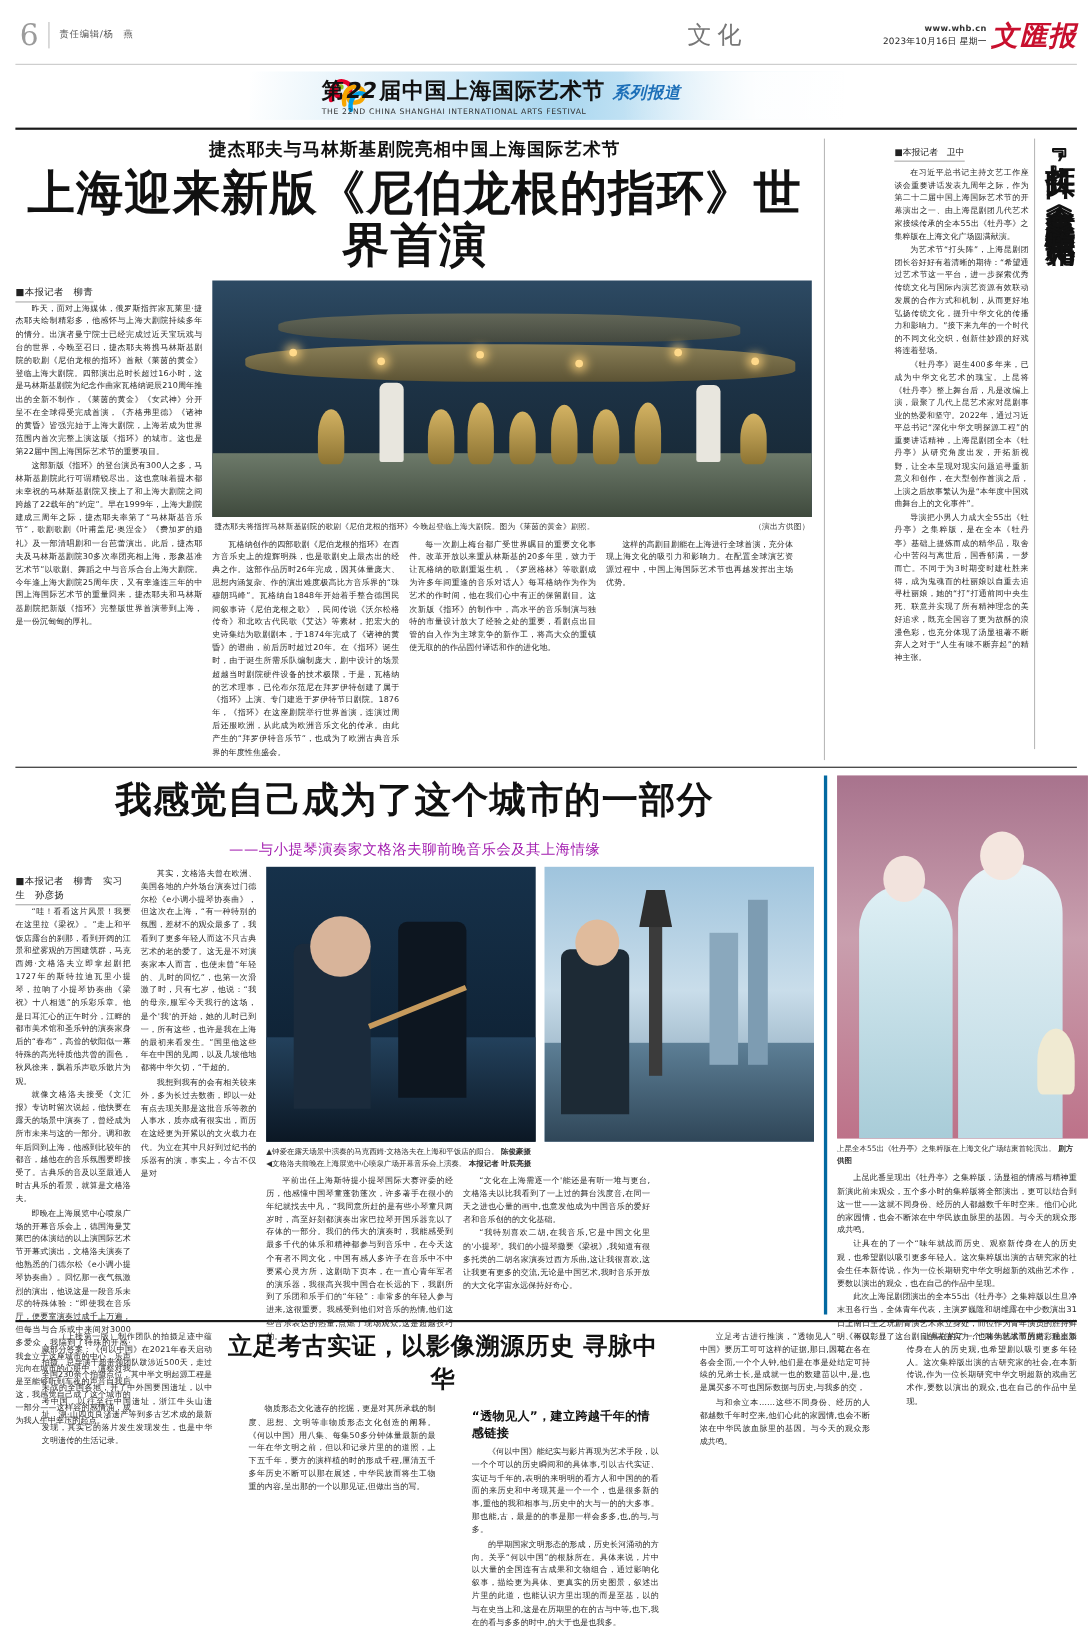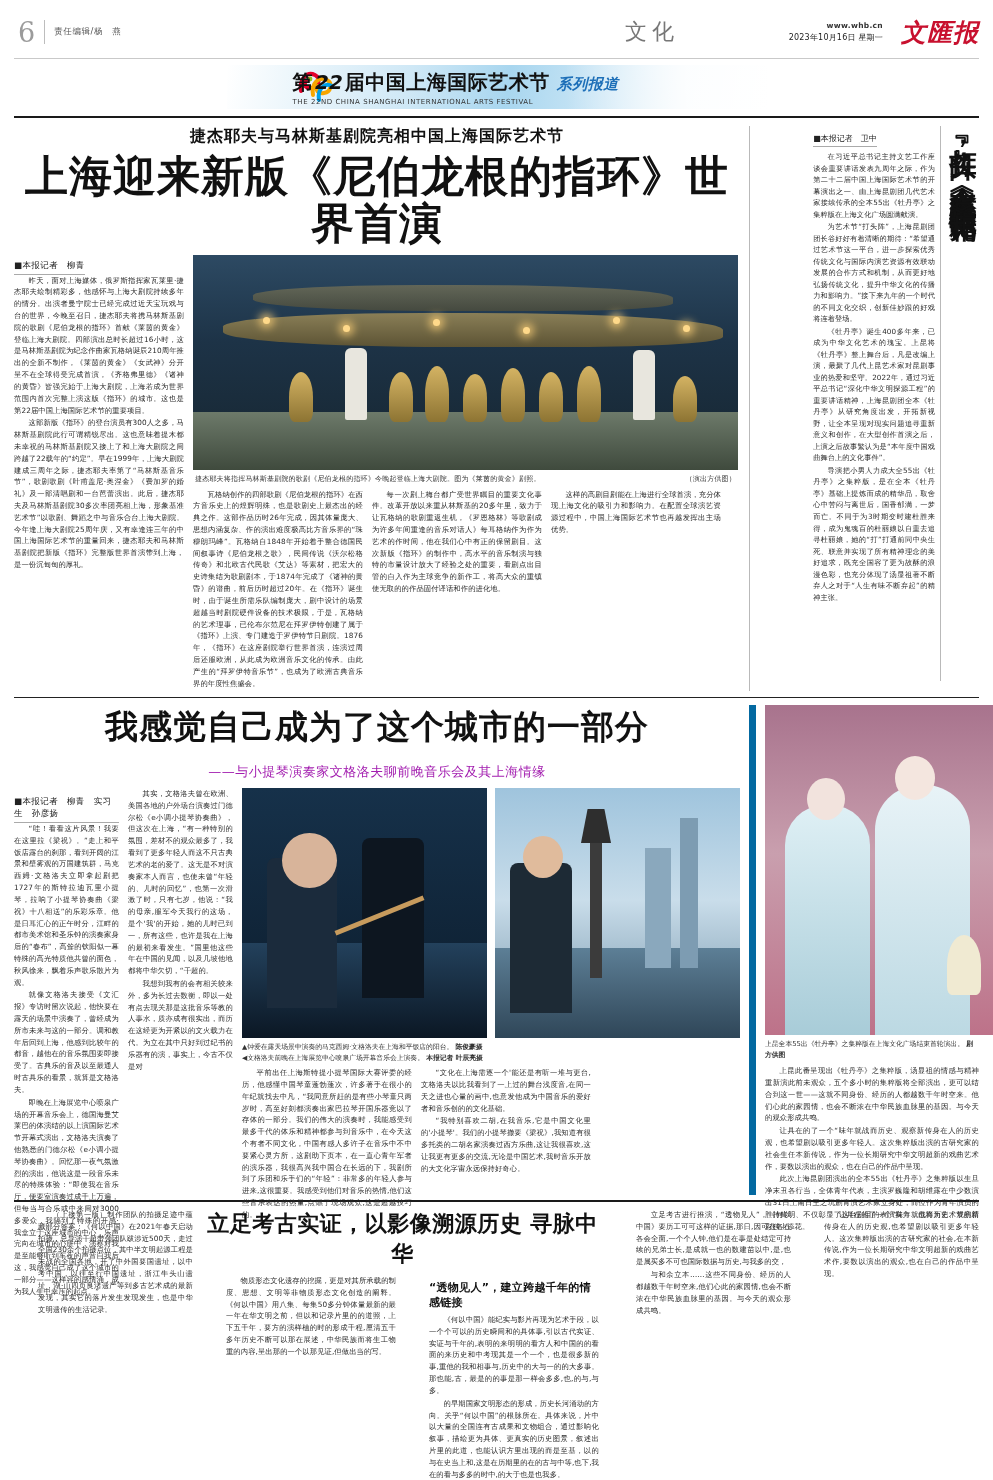--- a/index.html
+++ b/index.html
@@ -24,21 +24,21 @@
     font-size: 27px; color:#9b9b9b; line-height:1; padding-left:4px;
   }
   .mh-divider { width:1px; height:24px; background:#bdbdbd; }
   .mh-editor { font-size:8.5px; color:#555; letter-spacing:.6px; }
   .mh-center { flex:1; text-align:right; }
   .mh-section {
     font-size:22px; color:#777; letter-spacing:5px;
     font-family:"DejaVu Serif","Liberation Serif",serif;
   }
   .mh-right { flex:0 0 auto; width:300px; display:flex; align-items:center;
-     justify-content:flex-end; gap:18px; }
+     justify-content:flex-end; gap:4px; }
   .mh-meta { text-align:right; line-height:1.45; }
   .mh-url { font-size:7.5px; color:#333; font-weight:bold; letter-spacing:.3px;}
   .mh-date { font-size:8px; color:#222; letter-spacing:.2px;}
   .mh-logo {
     font-size:25px; color:#c8102e; font-weight:bold; letter-spacing:1px;
     font-family:"DejaVu Serif","Liberation Serif",serif;
     line-height:1;
     font-style:italic;
   }
   .rule-thin { height:1px; background:#c9c9c9; margin-top:6px; }
@@ -128,21 +128,21 @@
   }
   .vcol-text { width:122px; }
   .vcol-text .bodytext{ font-size:7.2px; line-height:1.6;}
   .byline-r { font-size:8px; color:#222; border-bottom:1px solid #aaa;
      display:inline-block; padding-bottom:2px; margin-bottom:4px;}
 
   
   .rule-mid { border-top:1px solid #222; margin-top:6px; }
   .sect2 { display:flex; margin-top:7px; height:490px; }
   .s2-left { width:735px; padding-right:9px;}
-  .s2-right { width:230px; border-left:7px solid #0369a1; padding-left:9px;}
+  .s2-right { width:230px; border-left:3px solid #0369a1; padding-left:9px;}
 
   .headline2 {
     text-align:center; font-size:33px; font-weight:bold; color:#111;
     letter-spacing:1px; font-family:"DejaVu Serif","Liberation Serif",serif;
   }
   .subhead2 {
     text-align:center; font-size:13px; color:#a21caf; margin-top:13px;
     font-family:"DejaVu Sans","Liberation Sans",sans-serif; letter-spacing:.5px;
   }
   .a2-body { display:flex; gap:9px; margin-top:7px; }

